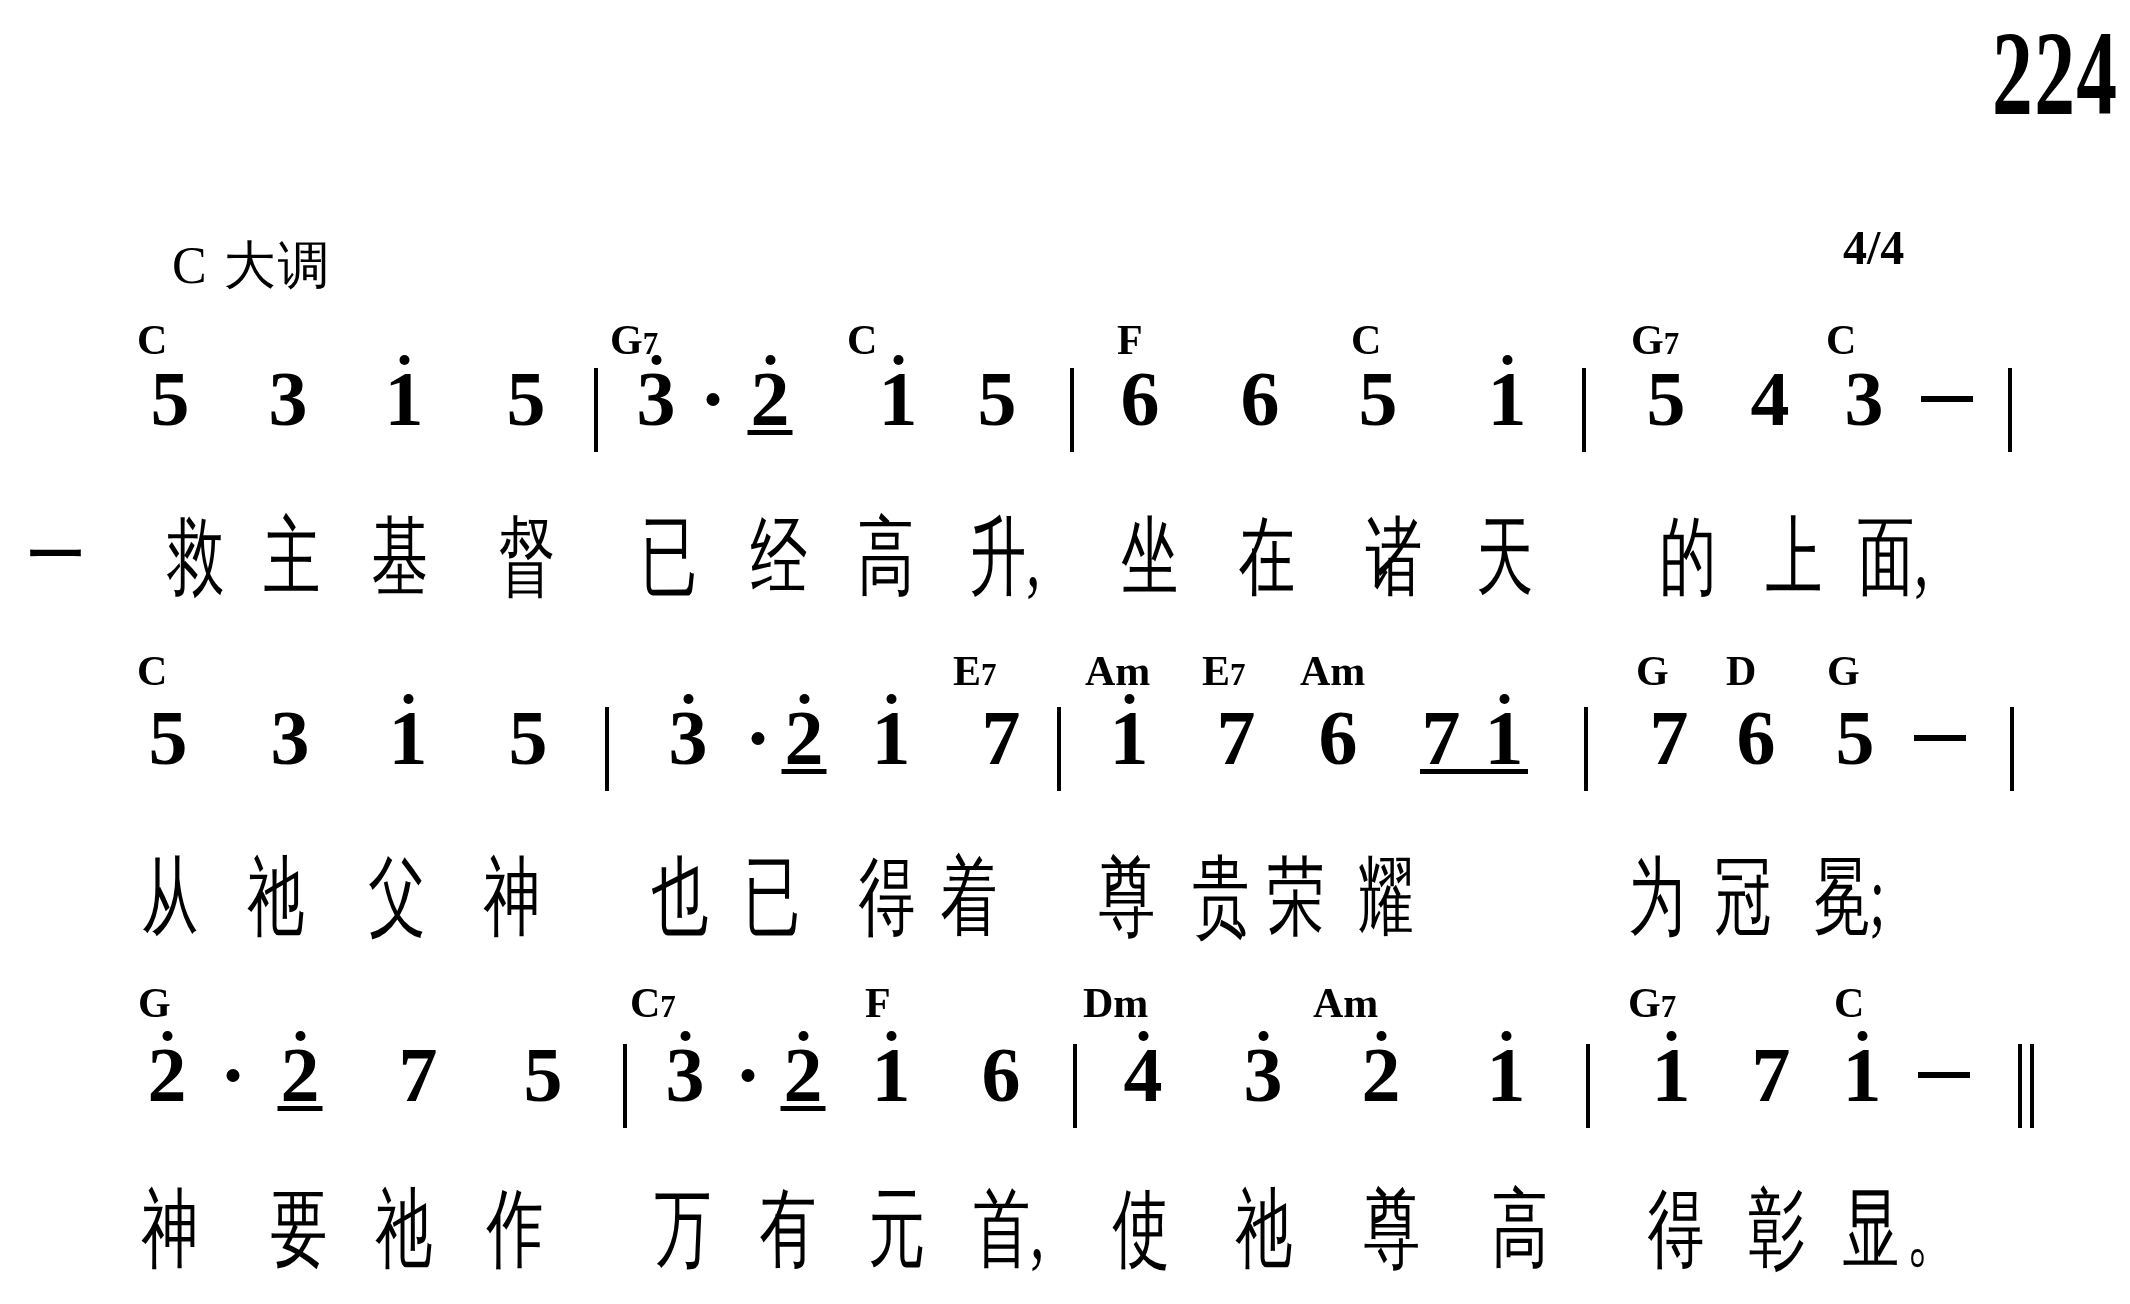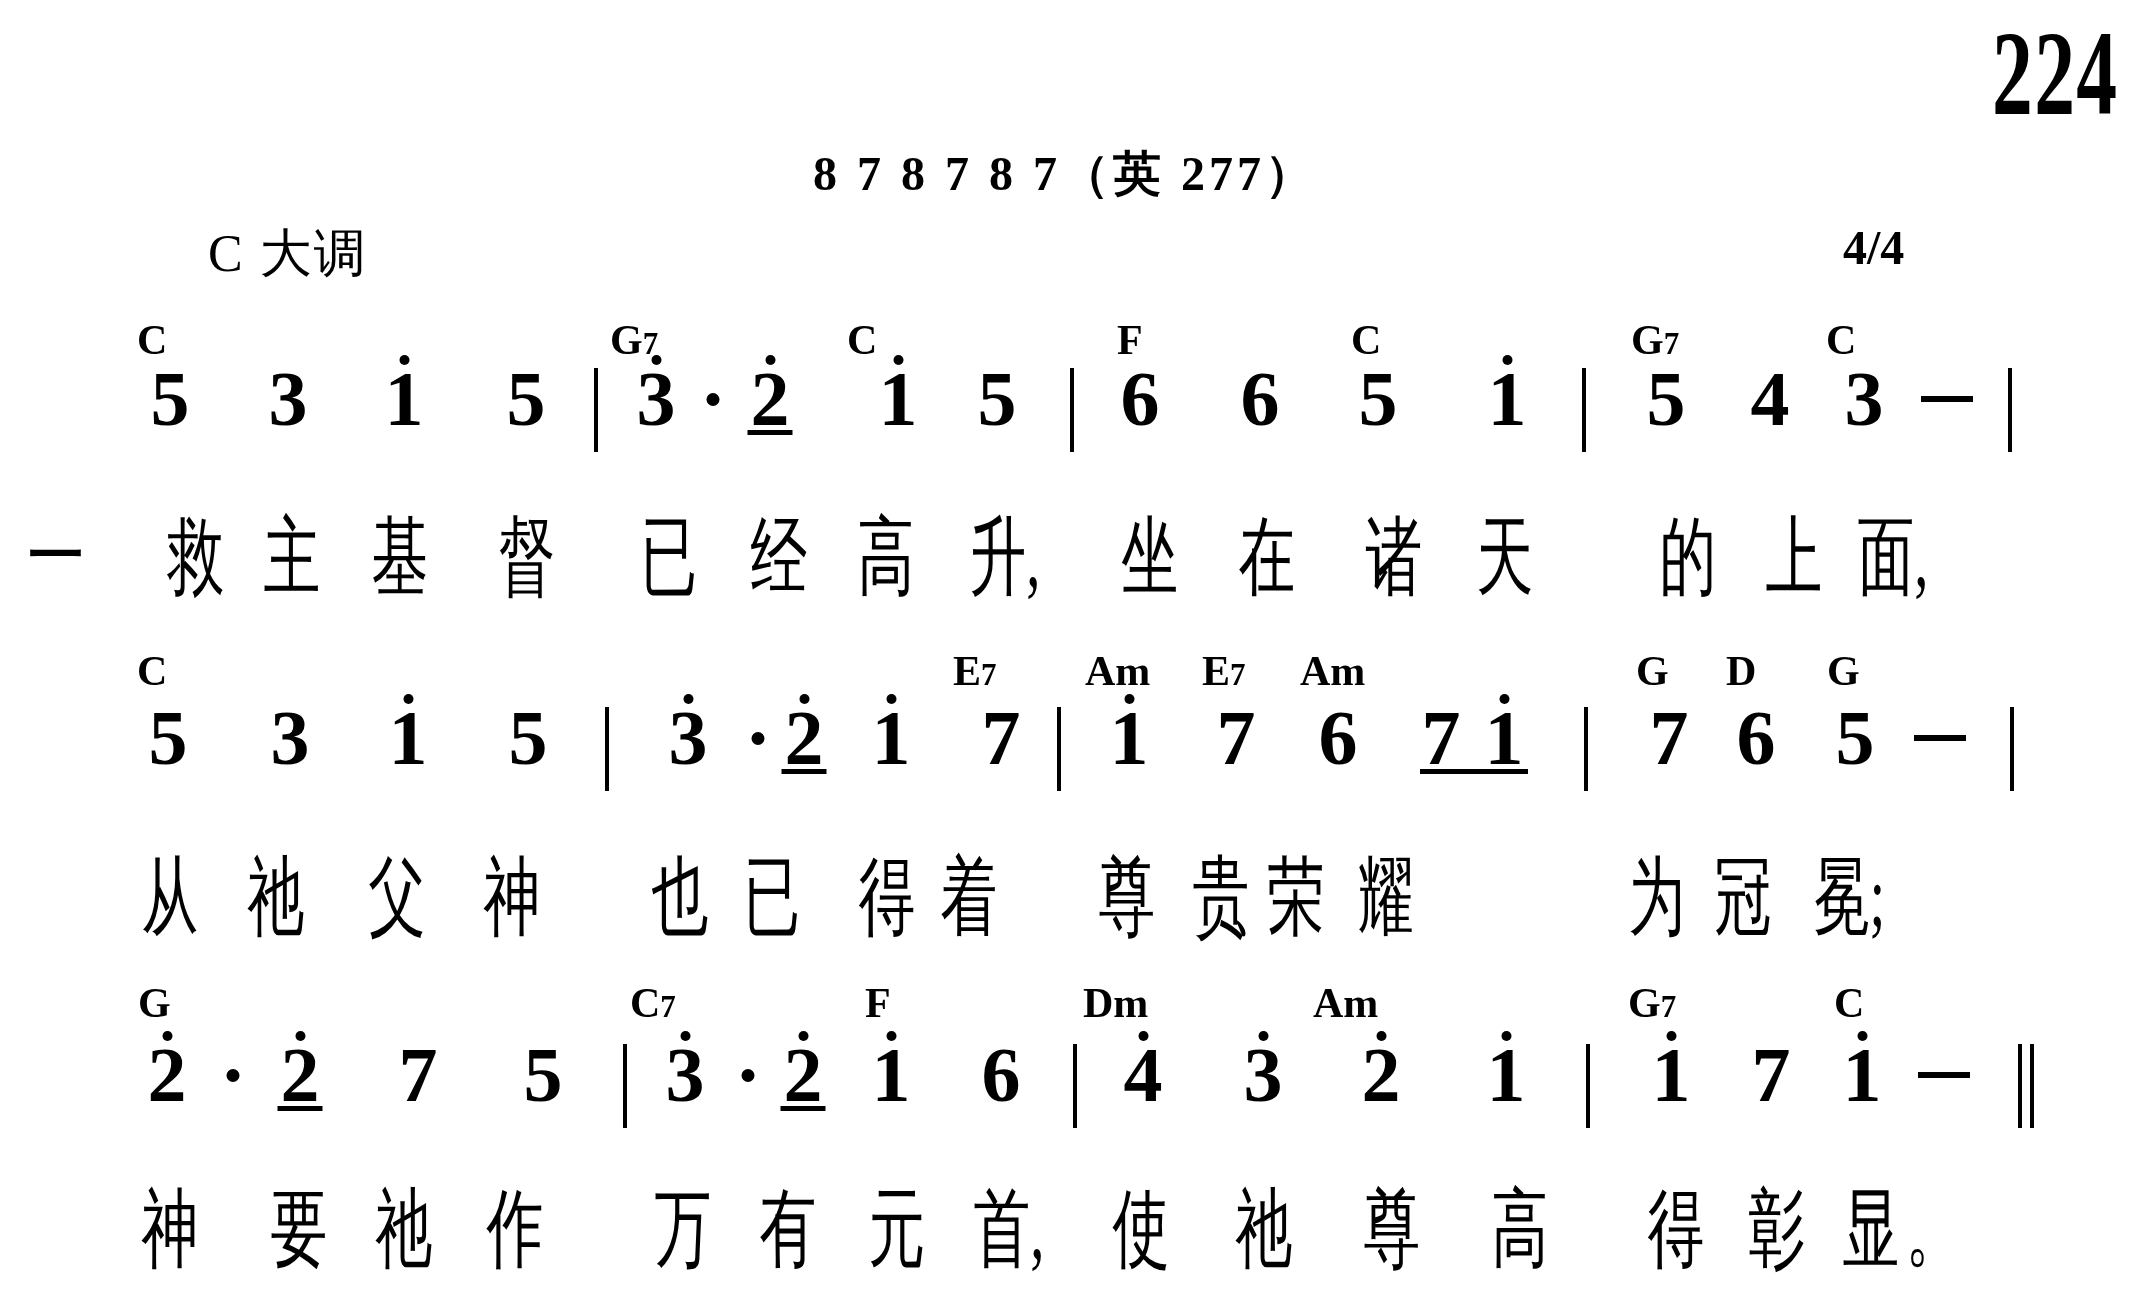--- a/index.html
+++ b/index.html
@@ -25,22 +25,22 @@
   }
   .title-suffix{
     display:inline-block;vertical-align:baseline;
     font:700 62px/1.1 "Liberation Sans","DejaVu Sans",sans-serif;letter-spacing:4px;
   }
   .meter-line{
     position:absolute;left:0;right:0;top:150px;text-align:center;
     font:700 48px/1 "Liberation Serif","DejaVu Serif",serif;letter-spacing:4px;
   }
   .key-label{
-    position:absolute;left:172px;top:228px;
-    font:500 52px/1 "Liberation Serif","DejaVu Serif",serif;letter-spacing:2px;margin-left:36px;
+    position:absolute;left:172px;top:240px;
+    font:500 52px/1 "Liberation Serif","DejaVu Serif",serif;letter-spacing:2px;
   }
   .time-signature{
     position:absolute;left:1843px;top:224px;
     font:700 48px/1 "Liberation Serif","DejaVu Serif",serif;
   }
   .chord{
     position:absolute;white-space:nowrap;
     font:600 42px/1 "Liberation Serif","DejaVu Serif",serif;
   }
   .chord .sub{font-size:31px;}
@@ -62,21 +62,20 @@
   .lyric{
     position:absolute;transform:translateX(-50%) scaleX(0.66);white-space:nowrap;
     font:500 86px/1 "Liberation Serif","DejaVu Serif",serif;
   }
 </style>
 </head>
 <body>
 
 <div class="sheet">
   <div class="hymn-number">224</div>
-  <div class="meter-line">8 7 8 7 8 7（英 277）</div>
   <div class="key-label">C 大调</div>
   <div class="time-signature">4/4</div>
   <div id="systems">
       <div class="chord" style="left: 137px; top: 319px;"><span>C</span></div>
       <div class="chord" style="left: 610px; top: 319px;"><span>G</span><span class="sub">7</span></div>
       <div class="chord" style="left: 847px; top: 319px;"><span>C</span></div>
       <div class="chord" style="left: 1117px; top: 319px;"><span>F</span></div>
       <div class="chord" style="left: 1351px; top: 319px;"><span>C</span></div>
       <div class="chord" style="left: 1631px; top: 319px;"><span>G</span><span class="sub">7</span></div>
       <div class="chord" style="left: 1826px; top: 319px;"><span>C</span></div>

